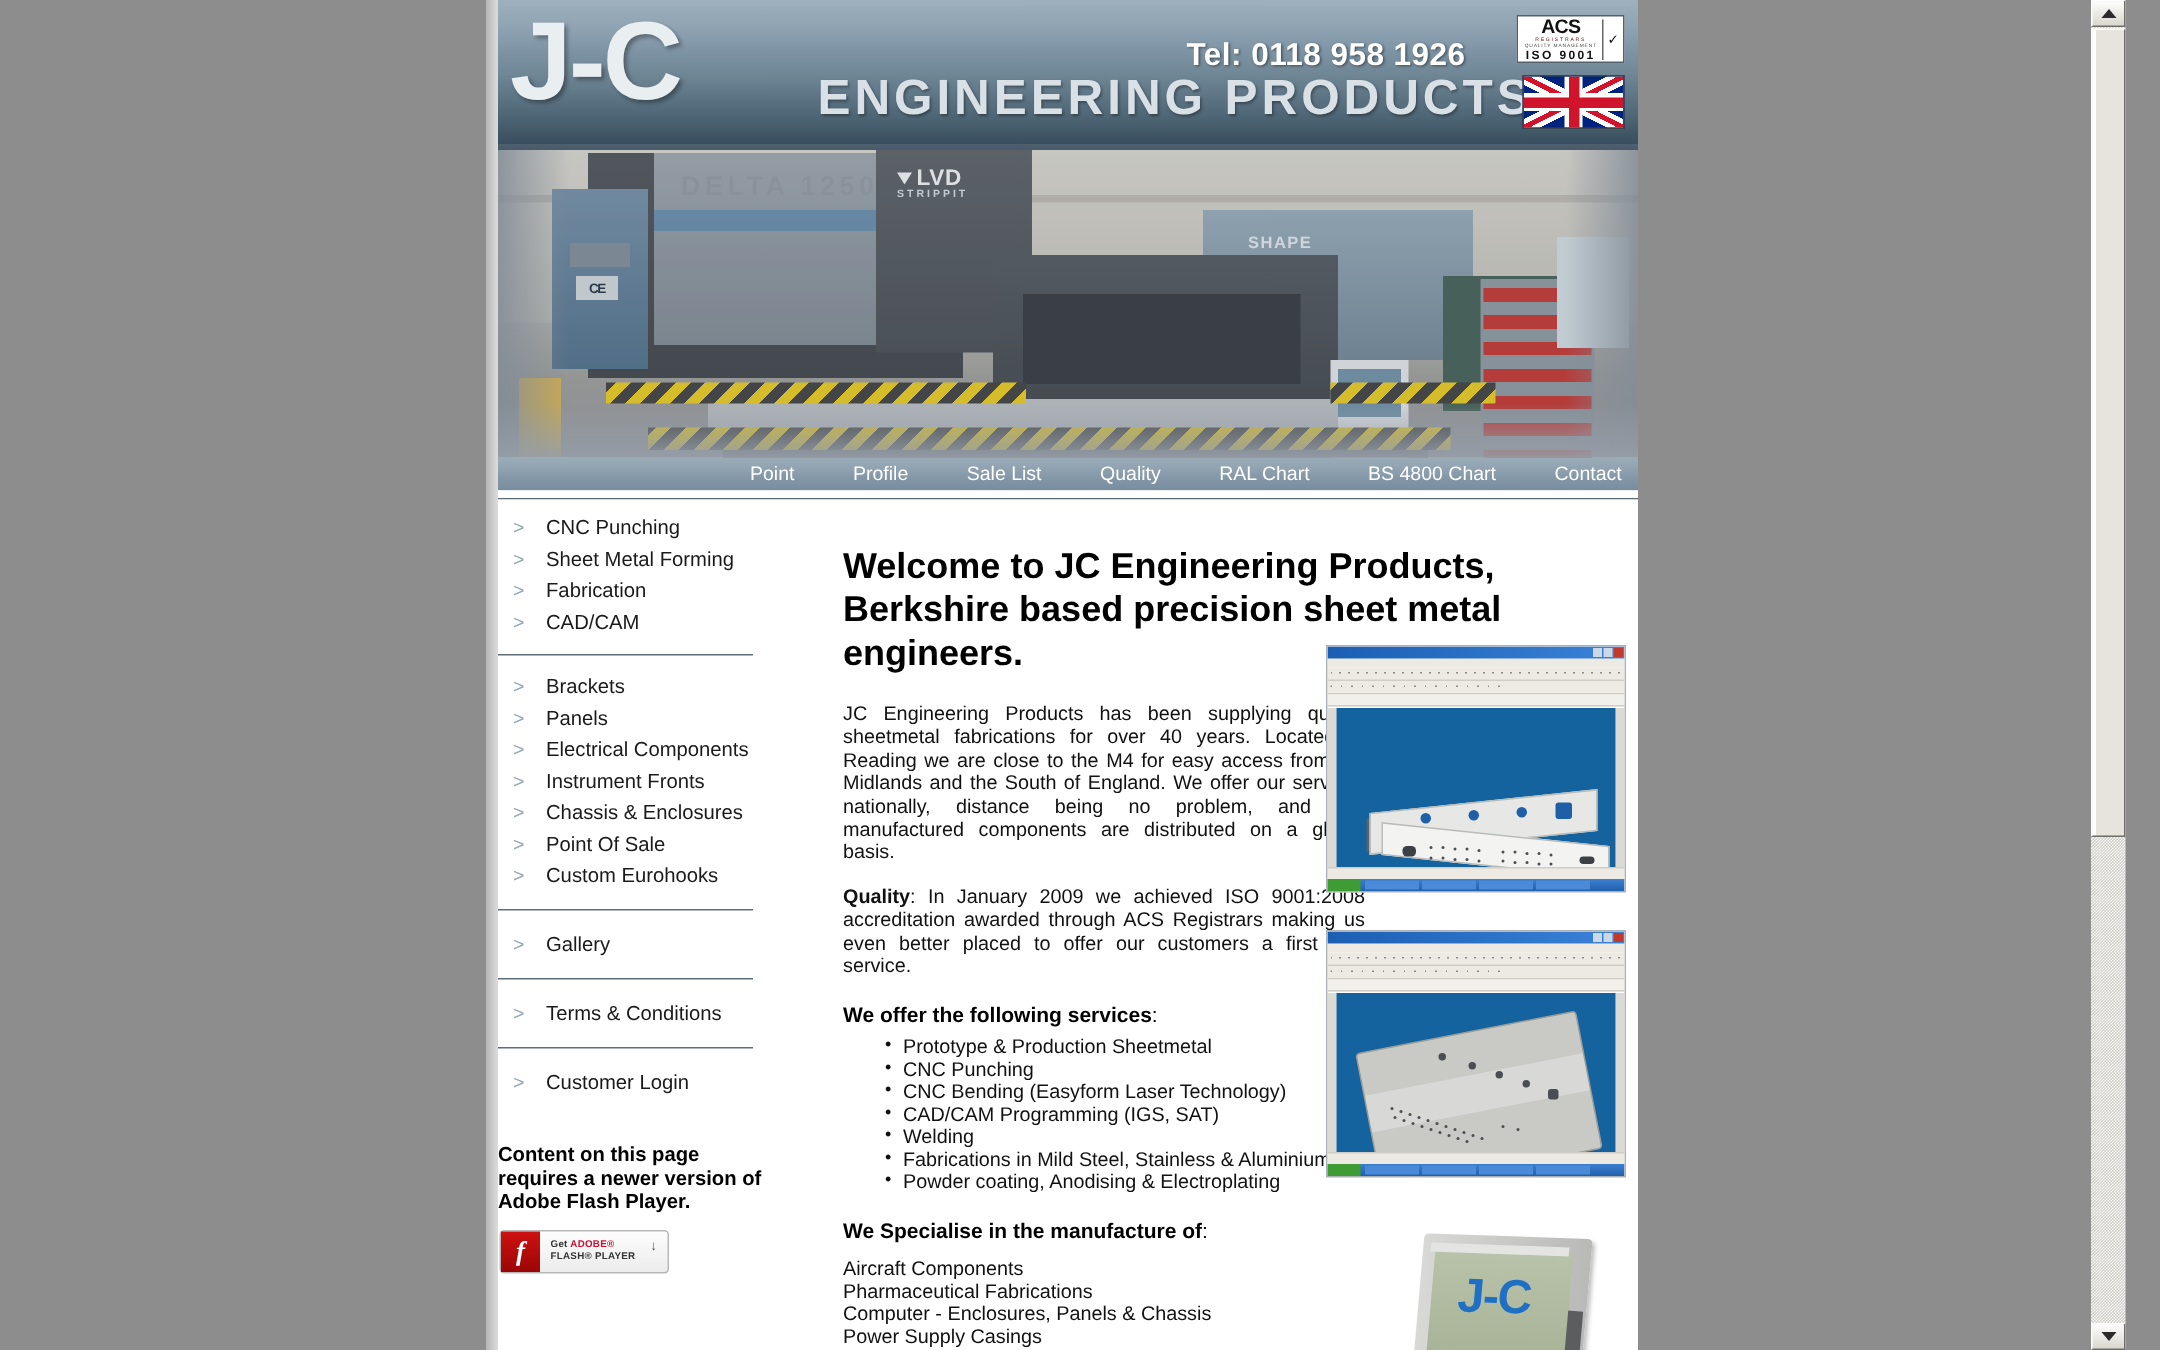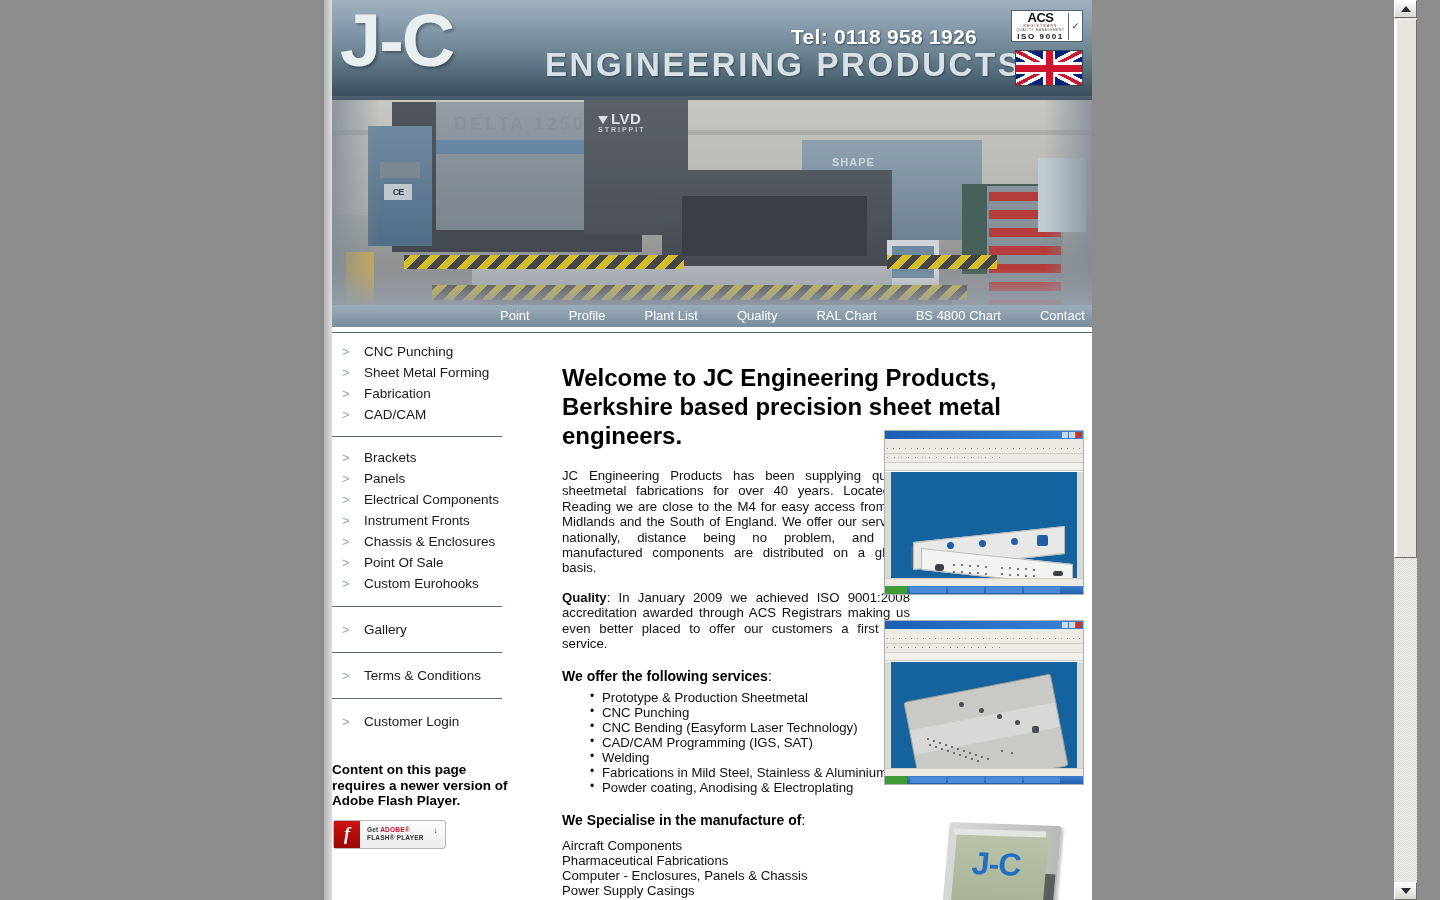--- a/index.html
+++ b/index.html
@@ -562,21 +562,21 @@
       <div class="bn-fade-r"></div>
       <div class="bn-fade-b"></div>
     </div>
 
     <div id="nav">
       <div class="nav-spacer"></div>
       <a class="nav-item">Point</a>
       <div class="nav-gap"></div>
       <a class="nav-item">Profile</a>
       <div class="nav-gap"></div>
-      <a class="nav-item">Plant List</a>
+      <a class="nav-item">Sale List</a>
       <div class="nav-gap"></div>
       <a class="nav-item">Quality</a>
       <div class="nav-gap"></div>
       <a class="nav-item">RAL Chart</a>
       <div class="nav-gap"></div>
       <a class="nav-item">BS 4800 Chart</a>
       <div class="nav-gap"></div>
       <a class="nav-item">Contact</a>
     </div>
     <div id="nav-underline"></div>

